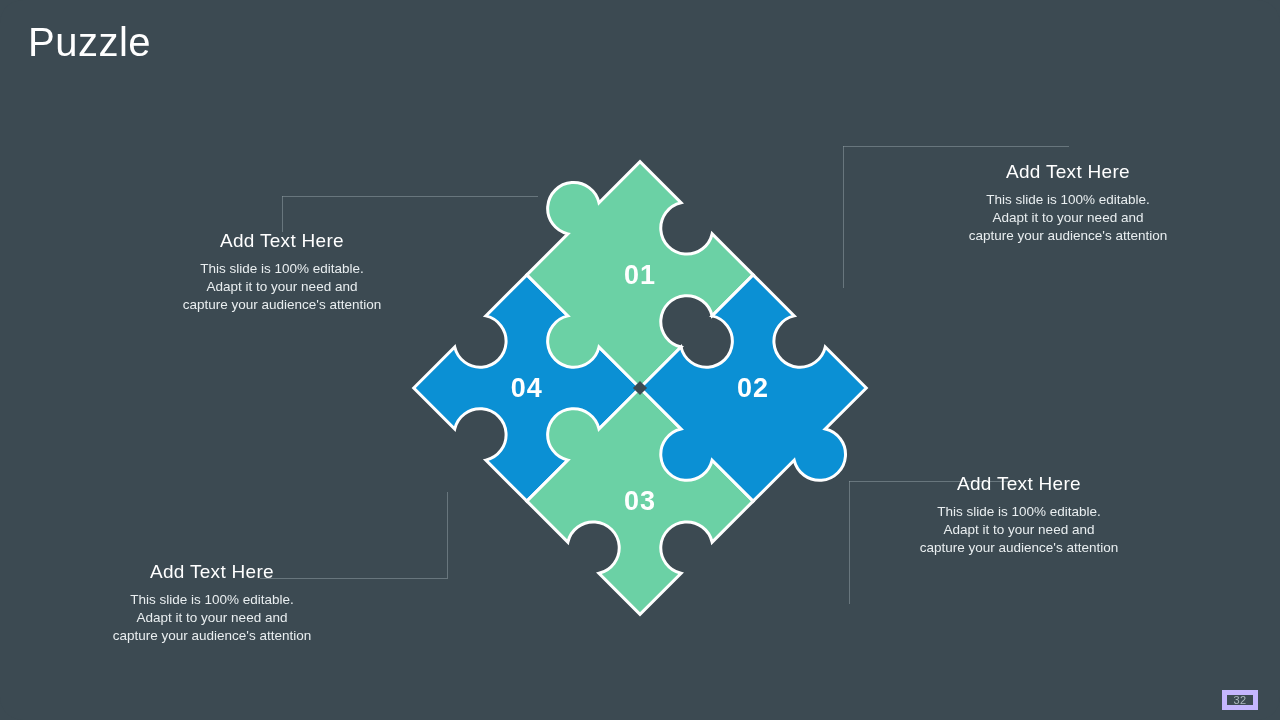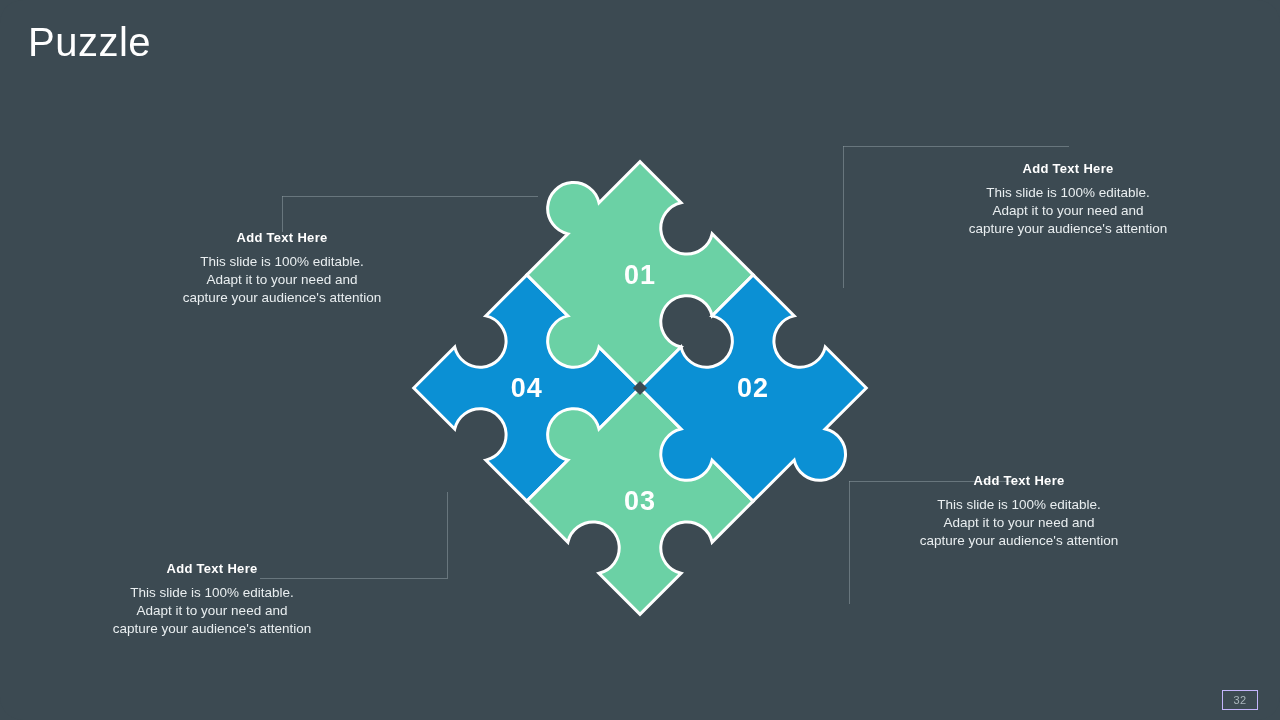--- a/index.html
+++ b/index.html
@@ -40,22 +40,22 @@
   .conn-h { height: 1px; }
   .conn-v { width: 1px; }
 
   
   .callout {
     position: absolute;
     width: 300px;
     text-align: center;
   }
   .callout-title {
-    font-size: 13px;
-    font-weight: bold;
+    font-size: 19px;
+    font-weight: normal;
     color: #ffffff;
     letter-spacing: 0.3px;
     margin: 0 0 7px 0;
     line-height: 1.2;
   }
   .callout-body {
     font-size: 13.5px;
     font-weight: 400;
     color: #e9eef0;
     line-height: 1.35;
@@ -86,21 +86,21 @@
     letter-spacing: 1px;
   }
 
   
   #page-badge {
     position: absolute;
     left: 1222px;
     top: 690px;
     width: 36px;
     height: 20px;
-    border: 1px solid #c4b5fd;
+    border: 5px solid #c4b5fd;
     box-sizing: border-box;
     display: flex;
     align-items: center;
     justify-content: center;
     font-size: 11px;
     color: #aab6bc;
     letter-spacing: 0.5px;
   }
 </style>
 </head>

